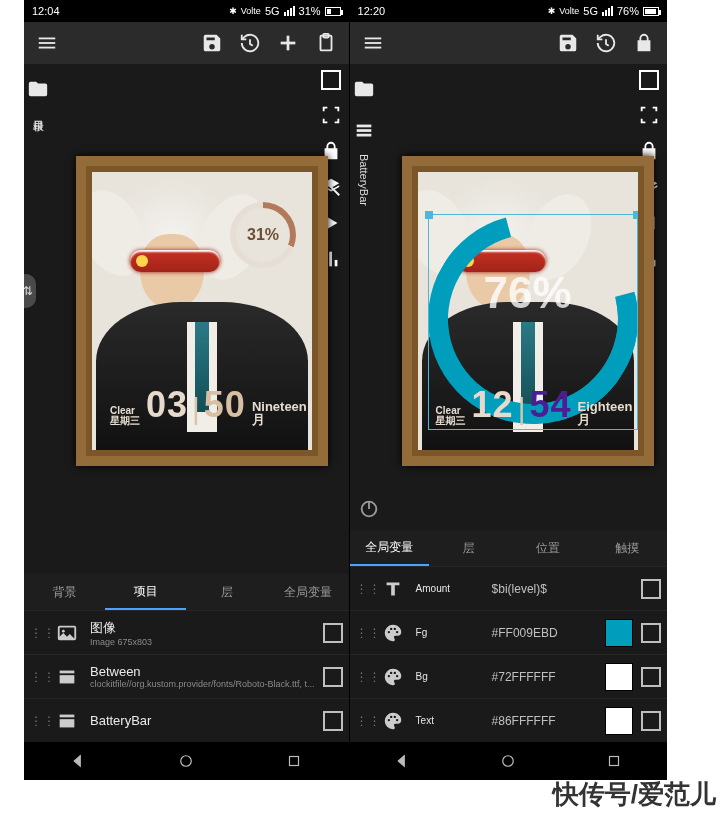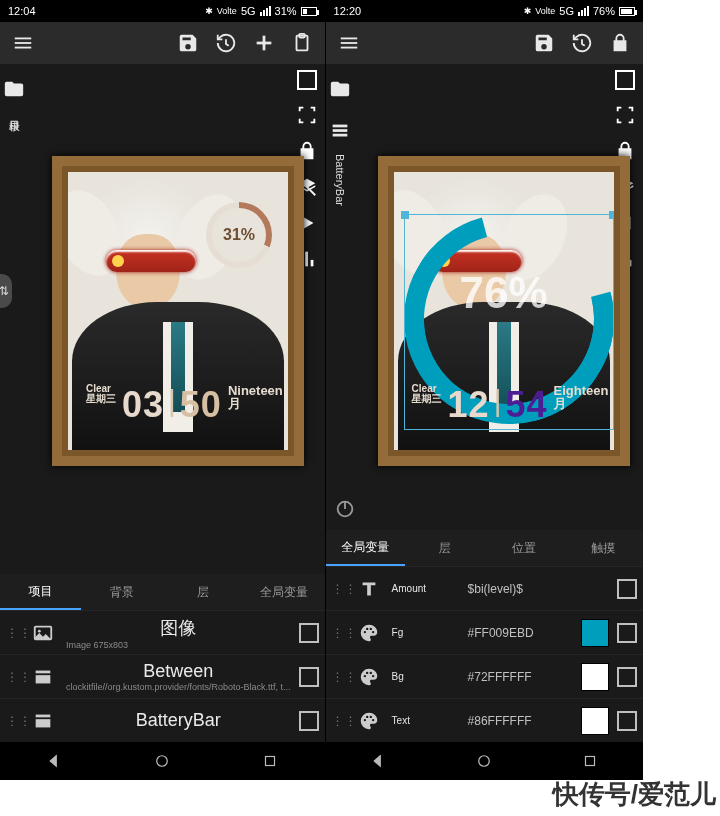--- a/index.html
+++ b/index.html
@@ -1,17 +1,17 @@
 <!DOCTYPE html>
 <html><head>
 <meta charset="utf-8">
 <style>
   * { box-sizing: border-box; margin: 0; padding: 0; }
   html, body { width: 720px; height: 816px; background: #fff; font-family: sans-serif; overflow: hidden; }
-  .wrap { display: flex; width: 643px; height: 780px; }
+  .wrap { display: flex; width: 643px; height: 780px; margin-left: 24px; }
   .phone { width: 360px; height: 780px; background: #1a1a1a; display: flex; flex-direction: column; position: relative; }
   .phone.left { border-right: 1px solid #000; }
 
   
   .status { height: 22px; background: #000; color: #fff; display: flex; align-items: center; justify-content: space-between; font-size: 11px; padding: 0 8px; }
   .status .r { display: flex; align-items: center; gap: 4px; }
   .sig { display: inline-flex; align-items: flex-end; gap: 1px; }
   .sig span { width: 2px; background: #fff; }
   .sig span:nth-child(1){height:4px}.sig span:nth-child(2){height:6px}.sig span:nth-child(3){height:8px}.sig span:nth-child(4){height:10px}
 
@@ -50,39 +50,39 @@
   .ring.small::before { content:""; position:absolute; inset:6px; background:#e8e4db; border-radius:50%; }
   .ring.small .pct { position: absolute; inset: 0; display:flex; align-items:center; justify-content:center; font-size: 16px; font-weight: 700; color: #6d4e33; } 
   .bigring { position:absolute; top:42px; left:10px; width:210px; height:210px; border-radius:50%; }
   .bigring .arc{position:absolute;inset:0;border-radius:50%;border:20px solid #009ebd;border-top-color:transparent;transform:rotate(30deg);}
   .bigring .arc2{position:absolute;inset:0;border-radius:50%;border:20px solid #009ebd;border-left-color:transparent;border-top-color:transparent;border-right-color:transparent;transform:rotate(-58deg);}
   .bigpct{position:absolute;top:96px;left:0;right:0;text-align:center;font-size:44px;font-weight:800;color:rgba(255,255,255,0.78);}
   .selbox{position:absolute;top:42px;left:10px;width:210px;height:216px;border:1px solid #4fb6d8;}
   .selbox::before,.selbox::after{content:"";position:absolute;width:8px;height:8px;background:#4fb6d8;}
   .selbox::before{left:-4px;top:-4px}.selbox::after{right:-4px;top:-4px}
 
-  .clock { position: absolute; left: 18px; bottom: 24px; right: 0; color: #e7d9cc; font-weight: 600; display:flex; align-items:flex-start; }
+  .clock { position: absolute; left: 18px; bottom: 24px; right: 0; color: #e7d9cc; font-weight: 600; display:flex; align-items:flex-end; }
   .clock .lab1{font-size:10px;color:#e6dccf;margin-right:6px;line-height:1;}
   .clock .t{font-size:36px;font-weight:800;letter-spacing:1px;}
   .clock .sep{color:#d7c5ad;margin:0 4px;font-size:30px;font-weight:300;}
   .clock .lab2{font-size:13px;color:#e6dccf;margin-left:6px;line-height:1;}
 
   
   .tabs { height: 36px; background: #1e1e1e; display: flex; align-items: stretch; }
   .tabs .tab { flex: 1; display:flex; align-items:center; justify-content:center; font-size: 12px; color: #9a9a9a; cursor:pointer; }
   .tabs .tab.active { color: #fff; border-bottom: 2px solid #4aa3ff; }
 
   
   .list { background: #1a1a1a; flex: 0 0 auto; }
   .row { height: 44px; display: flex; align-items: center; padding: 0 6px; gap: 8px; border-top: 1px solid #262626; }
   .row .grip { width: 14px; color: #777; font-size: 12px; letter-spacing: 1px; }
   .row .ricon { width: 30px; height: 30px; display:flex; align-items:center; justify-content:center; color:#ccc; }
   .row .ricon svg{width:22px;height:22px;}
   .row .txt { flex: 1; overflow: hidden; }
-  .row .txt .t1 { font-size: 18px; color: #eaeaea; white-space: nowrap; overflow: hidden; text-overflow: ellipsis; text-align: center; }
+  .row .txt .t1 { font-size: 13px; color: #eaeaea; white-space: nowrap; overflow: hidden; text-overflow: ellipsis; }
   .row .txt .t2 { font-size: 9px; color: #8a8a8a; white-space: nowrap; overflow: hidden; text-overflow: ellipsis; }
   .row .name { width: 68px; font-size: 10px; color: #e6e6e6; }
   .row .val { flex: 1; font-size: 12px; color: #c0c0c0; }
   .row .swatch { width: 28px; height: 28px; border: 1px solid #000; }
   .row .cb { width: 20px; height: 20px; border: 2px solid #bfbfbf; }
 
   
   .nav { height: 38px; background: #000; display: flex; align-items: center; justify-content: space-around; }
   .nav svg { width: 18px; height: 18px; stroke: #bbb; fill: none; stroke-width: 1.6; }
 
@@ -200,22 +200,22 @@
             <span class="t">03</span>
               <span class="sep">|</span>
               <span class="t" style="color:#d7bfa4">50</span>
             <span class="lab2"><span>Nineteen</span><br><span>月</span></span>
           </div>
         </div>
       </div>
     </div>
 
     <div class="tabs" id="ltabs">
+        <div class="tab">背景</div>
         <div class="tab active">项目</div>
-        <div class="tab">背景</div>
         <div class="tab">层</div>
         <div class="tab">全局变量</div>
       </div>
     <div class="list" id="llist">
         <div class="row">
           <span class="grip">⋮⋮</span>
           <span class="ricon">
             <svg viewBox="0 0 24 24" fill="currentColor">
               <rect x="3" y="5" width="18" height="14" rx="1" fill="none" stroke="currentColor" stroke-width="2"></rect>
               <circle cx="8" cy="10" r="1.5"></circle>

